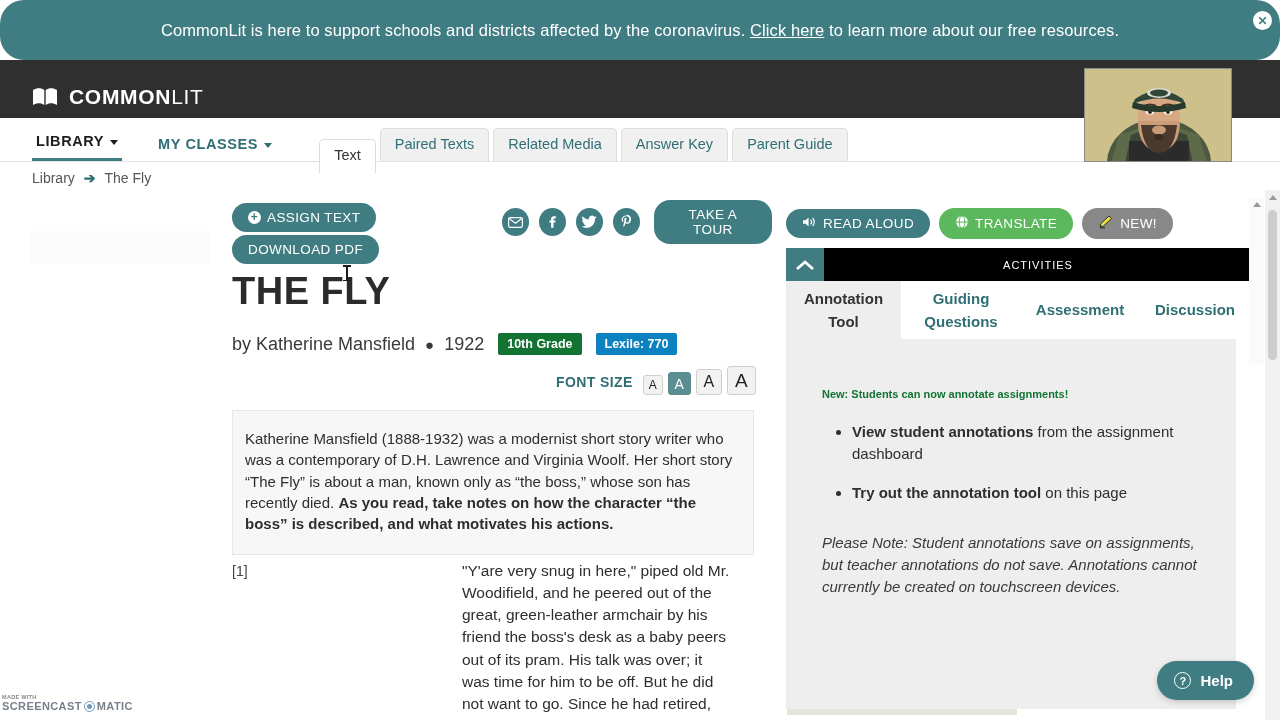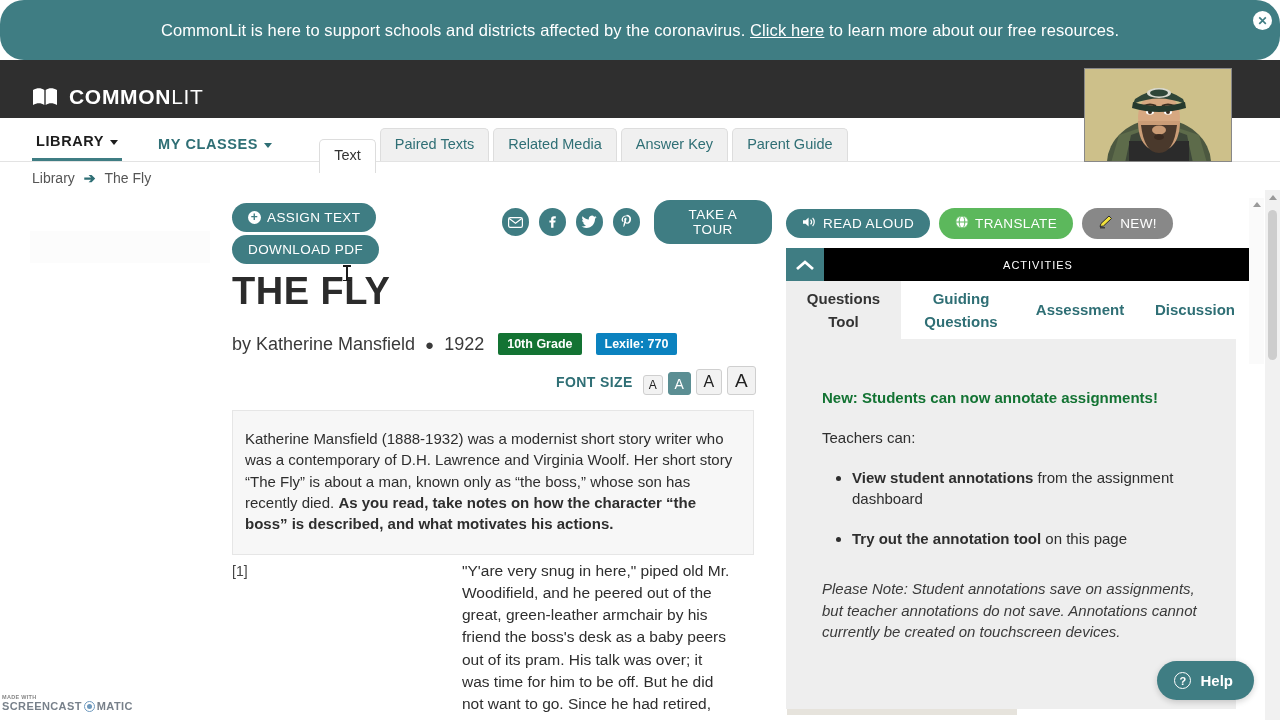--- a/index.html
+++ b/index.html
@@ -233,21 +233,21 @@
   .act-tab-annotation { width: 115px; }
   .act-tab-guiding { width: 120px; }
   .act-tab-assessment { width: 118px; }
   .act-tab-discussion { width: 112px; }
 
   .act-panel {
     position: absolute; left: 0; top: 149px; width: 450px; height: 370px;
     background: #eeeeee; padding: 48px 28px 0 36px;
     font-size: 15px; color: #2e2e2e; line-height: 1.45;
   }
-  .act-headline { color: #137333; font-weight: 700; font-size: 15px; }
+  .act-headline { color: #137333; font-weight: 700; font-size: 11px; }
   .act-p { margin-top: 18px; }
   .act-list { margin: 18px 0 0 30px; }
   .act-list li { margin-bottom: 18px; }
   .act-list b { font-weight: 700; }
   .act-note { margin-top: 28px; font-style: italic; color: #3a3a3a; }
 
   
   .scroll-track {
     position: absolute; background: #f1f1f1; width: 15px;
   }
@@ -507,29 +507,28 @@
     <div class="activities-bar">
       <div class="collapse-btn">
         <svg width="20" height="12" viewBox="0 0 20 12">
           <path d="M2 10 L10 3 L18 10" stroke="#ffffff" stroke-width="2.8" fill="none"></path>
         </svg>
       </div>
       <div class="activities-title">ACTIVITIES</div>
     </div>
 
     <div class="act-tabs">
-      <div class="act-tab act-tab-annotation active">Questions Tool</div>
+      <div class="act-tab act-tab-annotation active">Annotation Tool</div>
       <div class="act-tab act-tab-guiding">Guiding Questions</div>
       <div class="act-tab act-tab-assessment">Assessment</div>
       <div class="act-tab act-tab-discussion">Discussion</div>
     </div>
 
     <div class="act-panel">
       <div class="act-headline">New: Students can now annotate assignments!</div>
-      <div class="act-p">Teachers can:</div>
       <ul class="act-list">
         <li><b>View student annotations</b><span> from the assignment dashboard</span></li>
         <li><b>Try out the annotation tool</b><span> on this page</span></li>
       </ul>
       <div class="act-note">Please Note: Student annotations save on assignments, but teacher annotations do not save. Annotations cannot currently be created on touchscreen devices.</div>
     </div>
   </div>
 
 </div>
 

